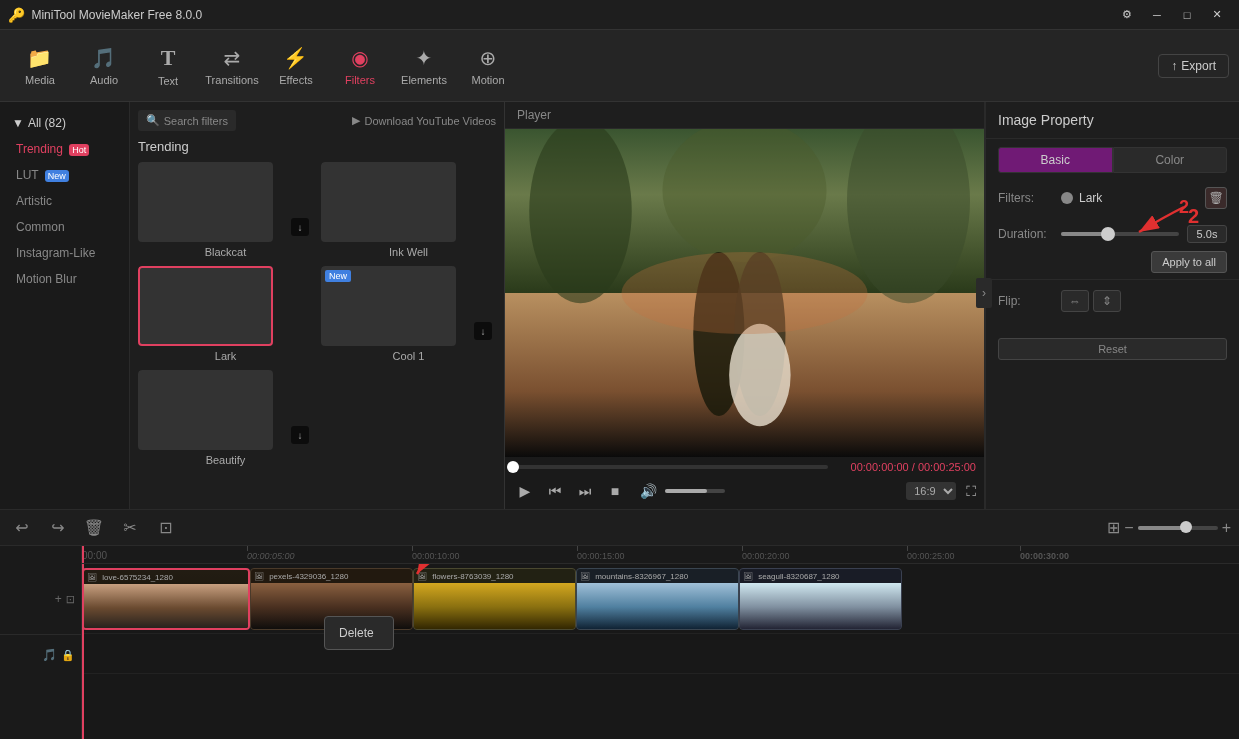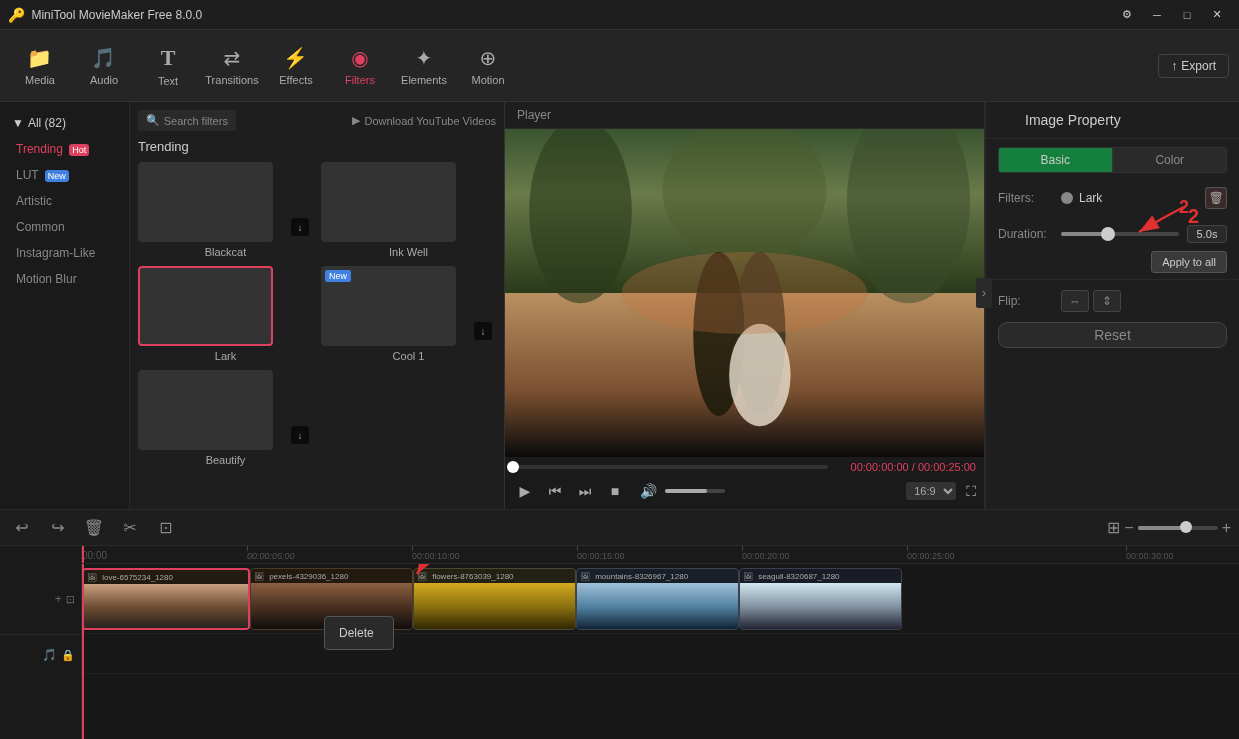--- a/index.html
+++ b/index.html
@@ -94,27 +94,27 @@
     .ctrl-btn { color: #aaa; cursor: pointer; font-size: 14px; display: flex; align-items: center; justify-content: center; width: 24px; height: 24px; }
     .volume-container { display: flex; align-items: center; gap: 4px; margin-left: 4px; }
     .volume-bar { width: 60px; height: 4px; background: #444; border-radius: 2px; position: relative; }
     .volume-fill { height: 100%; width: 70%; background: #aaa; border-radius: 2px; }
     .aspect-ratio-select { margin-left: auto; background: #333; border: none; color: #aaa; font-size: 11px; padding: 2px 4px; border-radius: 3px; cursor: pointer; }
     .fullscreen-btn { color: #aaa; cursor: pointer; font-size: 14px; }
 
     
     #right-panel { width: 254px; background: #1e1e1e; border-left: 1px solid #2a2a2a; display: flex; flex-direction: column; }
     #prop-header { padding: 8px 12px; border-bottom: 1px solid #2a2a2a; }
-    #prop-title { font-size: 14px; color: #ccc; margin-left: 27px; }
+    #prop-title { font-size: 14px; color: #ccc; }
     .prop-tabs { display: flex; margin: 8px 12px; gap: 0; }
     .prop-tab {
       flex: 1; text-align: center; padding: 5px; cursor: pointer;
       background: #2a2a2a; color: #888; font-size: 12px; border: 1px solid #333;
     }
-    .prop-tab.active { background: #15803d; color: #ccc; }
+    .prop-tab.active { background: #701a75; color: #ccc; }
     .prop-tab:first-child { border-radius: 3px 0 0 3px; }
     .prop-tab:last-child { border-radius: 0 3px 3px 0; }
 
     .prop-row { display: flex; align-items: center; padding: 6px 12px; gap: 8px; }
     .prop-label { color: #888; font-size: 12px; min-width: 55px; }
     .prop-value-row { display: flex; align-items: center; gap: 6px; flex: 1; }
     .filter-dot { width: 12px; height: 12px; background: #888; border-radius: 50%; flex-shrink: 0; }
     .filter-name-text { color: #ccc; font-size: 12px; flex: 1; }
     .delete-btn {
       width: 22px; height: 22px; background: #3a2a2a; border: 1px solid #555; border-radius: 3px;
@@ -140,22 +140,22 @@
     .flip-btn {
       width: 28px; height: 22px; background: #2a2a2a; border: 1px solid #444; border-radius: 3px;
       display: flex; align-items: center; justify-content: center; cursor: pointer; color: #888; font-size: 12px;
     }
 
     .rotate-row { display: flex; align-items: center; padding: 6px 12px; gap: 8px; }
     .rotate-slider { flex: 1; position: relative; }
     .rotate-value { background: #2a2a2a; border: 1px solid #444; color: #ccc; font-size: 11px; padding: 2px 6px; border-radius: 3px; min-width: 35px; text-align: center; }
 
     .reset-btn {
-      margin: 4px 12px; background: #2a2a2a; border: 1px solid #444; color: #888; font-size: 14px;
-      padding: 4px 8px; border-radius: 9px; cursor: pointer; text-align: center;
+      margin: 20px 12px; background: #2a2a2a; border: 1px solid #444; color: #888; font-size: 11px;
+      padding: 4px 8px; border-radius: 3px; cursor: pointer; text-align: center;
     }
 
     
     #timeline { height: 230px; background: #181818; border-top: 1px solid #2a2a2a; display: flex; flex-direction: column; }
     #timeline-toolbar {
       height: 36px; background: #1e1e1e; display: flex; align-items: center; padding: 0 8px; gap: 8px;
       border-bottom: 1px solid #2a2a2a;
     }
     .tl-btn { color: #888; cursor: pointer; font-size: 16px; width: 28px; height: 28px; display: flex; align-items: center; justify-content: center; }
     .tl-spacer { flex: 1; }
@@ -527,21 +527,21 @@
           <div style="font-size:9px;color:#555;">00:00:15:00</div>
         </div>
         <div style="position:absolute;left:660px;">
           <div style="width:1px;height:6px;background:#444;"></div>
           <div style="font-size:9px;color:#555;">00:00:20:00</div>
         </div>
         <div style="position:absolute;left:825px;">
           <div style="width:1px;height:6px;background:#444;"></div>
           <div style="font-size:9px;color:#555;">00:00:25:00</div>
         </div>
-        <div style="position:absolute;left:1044px;">
+        <div style="position:absolute;left:938px;font-weight:bold;">
           <div style="width:1px;height:6px;background:#444;"></div>
           <div style="font-size:9px;color:#555;">00:00:30:00</div>
         </div>
       </div>
 
       <div id="tracks-area" style="flex:1;position:relative;overflow:hidden;">
 
         <div style="position:absolute;left:0;top:0;bottom:0;width:2px;background:#e04060;z-index:5;"></div>
 
         <div class="track-row video-track" style="height:70px;display:flex;align-items:center;position:relative;">

